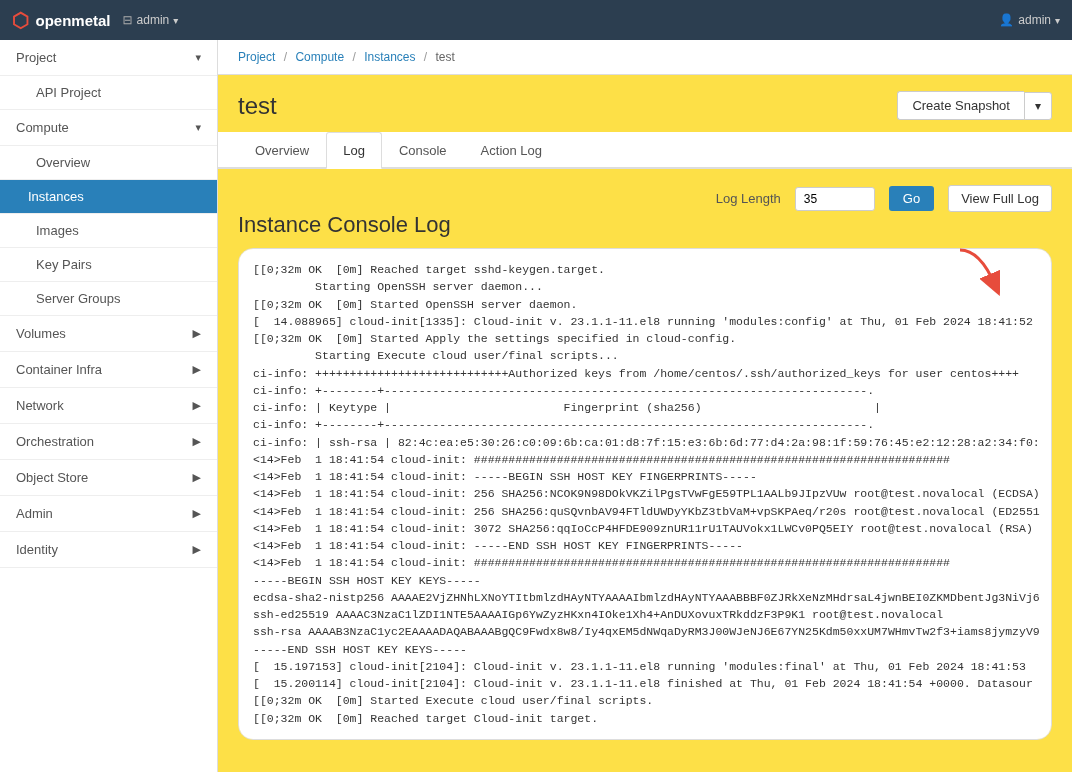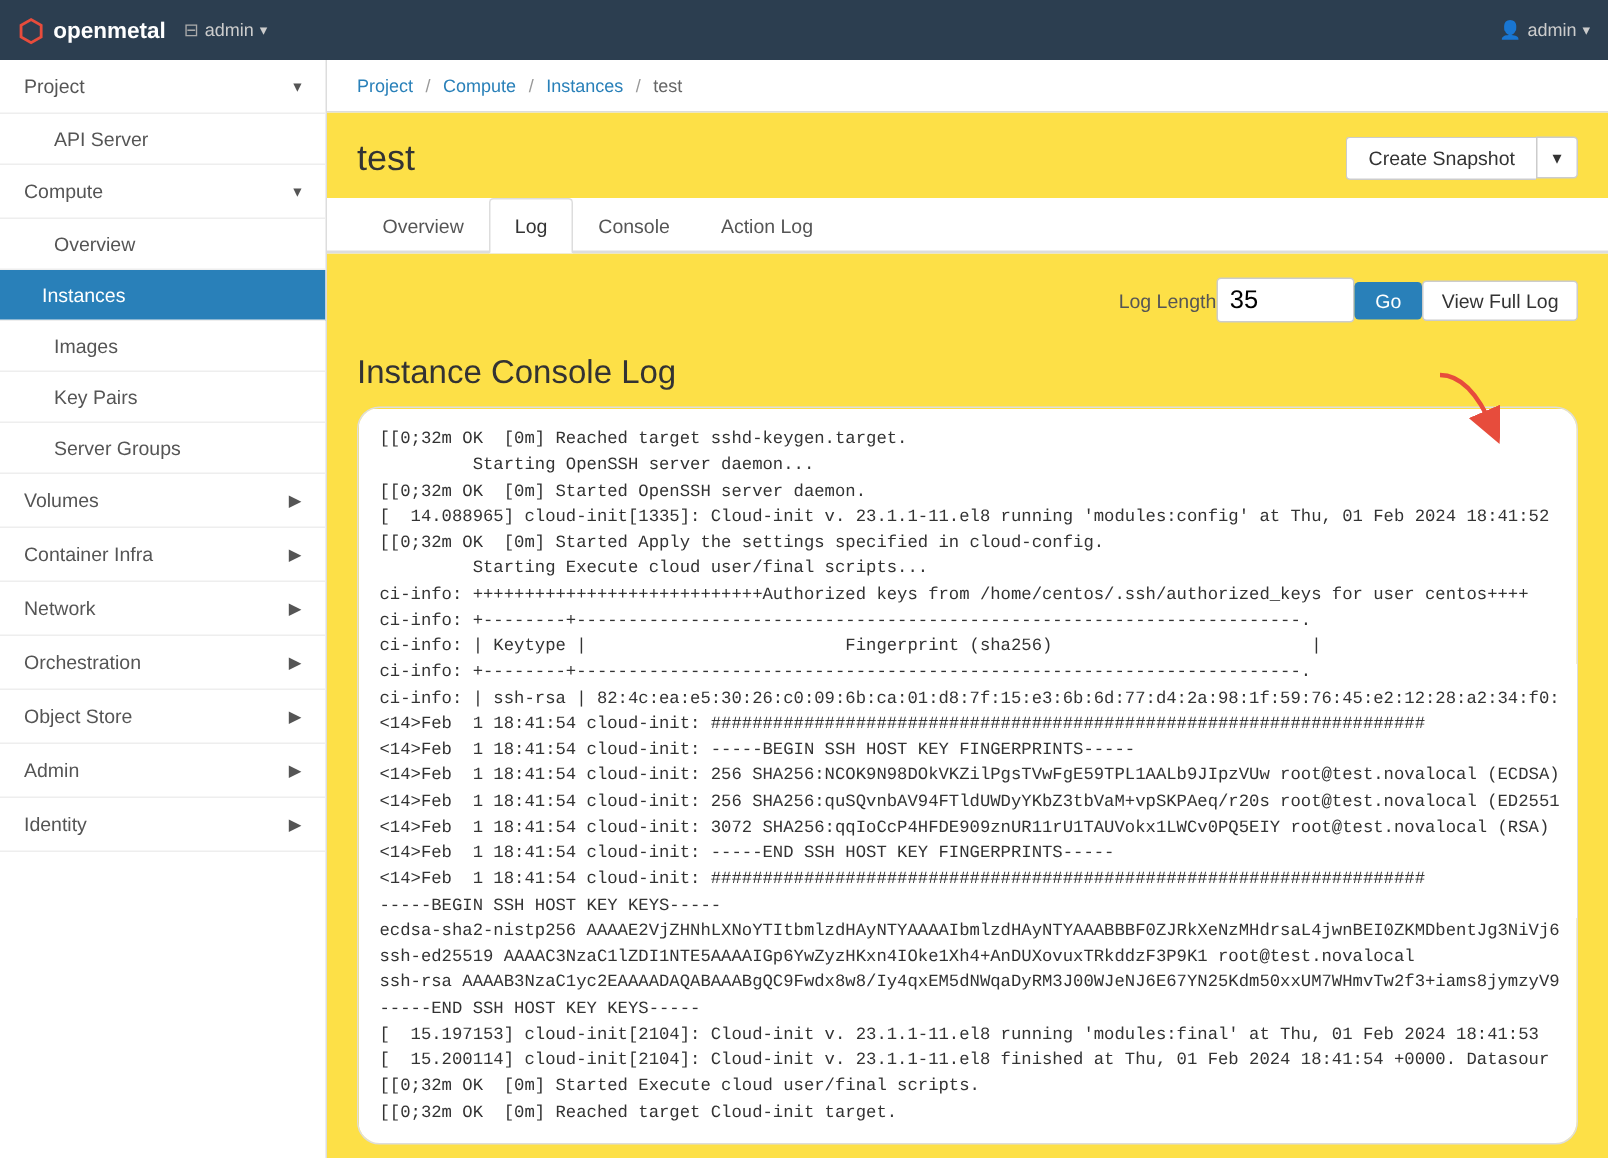--- a/index.html
+++ b/index.html
@@ -52,21 +52,21 @@
     }
     .breadcrumb-bar a { color: #2980b9; text-decoration: none; }
     .breadcrumb-sep { margin: 0 5px; color: #999; }
 
     
     .page-header {
       display: flex; align-items: center; justify-content: space-between;
       padding: 16px 20px 8px 20px;
     }
     .page-title { font-size: 24px; font-weight: 300; color: #333; }
-    .create-snapshot-btn-group { display: flex; align-items: flex-start; }
+    .create-snapshot-btn-group { display: flex; align-items: flex-end; }
     .create-snapshot-btn {
       background: #fff; border: 1px solid #ccc; border-right: none;
       padding: 6px 14px; font-size: 13px; cursor: pointer; color: #333;
       border-radius: 3px 0 0 3px;
     }
     .create-snapshot-dropdown {
       background: #fff; border: 1px solid #ccc;
       padding: 6px 10px; cursor: pointer; color: #333;
       border-radius: 0 3px 3px 0; font-size: 12px;
     }
@@ -84,26 +84,26 @@
     }
     .tab.active {
       background: #fff; border-color: #ddd #ddd #fff;
       color: #333; font-weight: 500;
     }
 
     
     .log-section { padding: 16px 20px; }
     .log-controls {
       display: flex; align-items: center; justify-content: flex-end;
-      gap: 0; margin-bottom: 20px;
+      gap: 14px; margin-bottom: 0;
     }
     .log-length-label { font-size: 13px; color: #555; }
     .log-length-input {
-      border: 1px solid #ccc; padding: 4px 8px; font-size: 17px;
-      width: 92px; border-radius: 3px;
+      border: 1px solid #ccc; padding: 4px 8px; font-size: 12px;
+      width: 80px; border-radius: 3px;
     }
     .go-btn {
       background: #2980b9; color: white; border: none;
       padding: 5px 14px; font-size: 13px; cursor: pointer; border-radius: 3px;
     }
     .view-full-log-btn {
       background: #fff; border: 1px solid #ccc;
       padding: 5px 12px; font-size: 13px; cursor: pointer;
       border-radius: 3px; color: #333; position: relative;
     }
@@ -142,21 +142,21 @@
 </div>
 
 <div class="layout">
 
   <div class="sidebar">
     <div class="sidebar-section-header">
       <span>Project</span>
       <span class="chevron">▾</span>
     </div>
     <div class="sidebar-sub-item">
-      <span>API Server</span>
+      <span>API Project</span>
     </div>
     <div class="sidebar-section-header">
       <span>Compute</span>
       <span class="chevron">▾</span>
     </div>
     <div class="sidebar-sub-item">
       <span>Overview</span>
     </div>
     <div class="sidebar-item active">
       <span>Instances</span>

